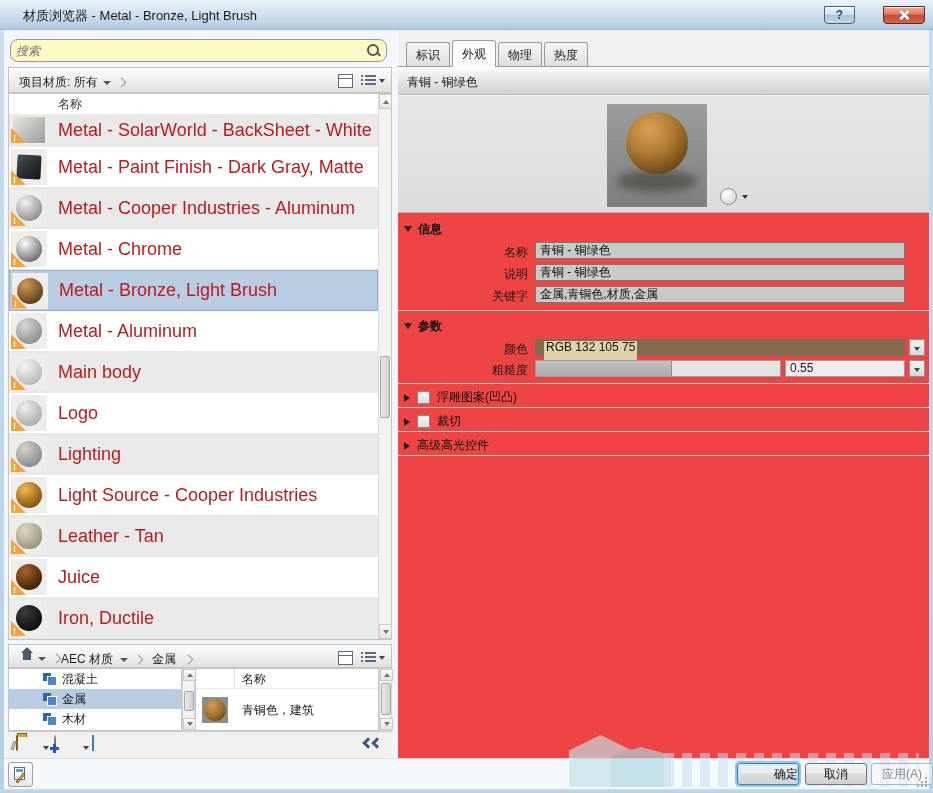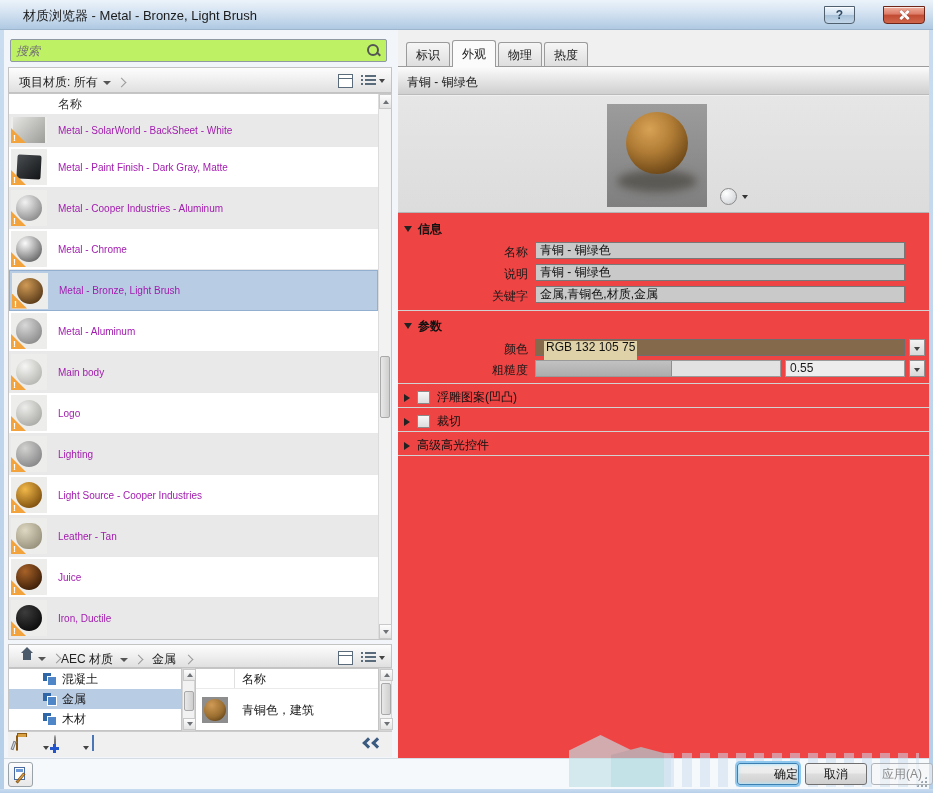--- a/index.html
+++ b/index.html
@@ -19,22 +19,22 @@
   .close-x { position:absolute; left:50%; top:50%; width:10px; height:10px; transform:translate(-50%,-50%); }
   .close-x:before,.close-x:after { content:""; position:absolute; left:4px; top:-1px; width:3px; height:12px; background:#fff; border-radius:1px; box-shadow:0 0 1px #7a2a1a; }
   .close-x:before { transform:rotate(45deg); } .close-x:after { transform:rotate(-45deg); }
   .edge-l,.edge-r,.edge-b { position:absolute; background:linear-gradient(#C9DCF0,#B6CFE8); }
   .edge-l { left:0; top:30px; bottom:0; width:4px; }
   .edge-r { right:0; top:30px; bottom:0; width:4px; }
   .edge-b { left:0; bottom:0; right:0; height:4px; }
   .content { position:absolute; left:4px; right:4px; top:30px; bottom:4px; background:#F2F5FA; }
 
   
-  .search-wrap { position:absolute; left:6px; top:9px; width:377px; height:23px; background:#bef264;
-    border:1px solid #8E99A3; border-radius:2px; }
+  .search-wrap { position:absolute; left:6px; top:9px; width:377px; height:23px; background:#fef9c3;
+    border:1px solid #8E99A3; border-radius:8px; }
   .search-wrap input { position:absolute; left:5px; top:1px; width:345px; height:19px; border:none; outline:none;
     font:italic 12px "Liberation Sans","DejaVu Sans",sans-serif; color:#777; background:transparent; }
   .mag { position:absolute; right:6px; top:4px; width:13px; height:13px; }
   .mag:before { content:""; position:absolute; left:0; top:0; width:8px; height:8px; border:2px solid #555; border-radius:50%; }
   .mag:after { content:""; position:absolute; left:9px; top:9px; width:5px; height:2px; background:#555; transform:rotate(45deg); }
 
   .bar-grad { background:linear-gradient(#FDFDFD 0%, #EFEFEF 50%, #E0E0E0 100%); border:1px solid #C3C3C3; }
   .filter-bar { position:absolute; left:4px; top:37px; width:384px; height:26px; }
   .crumb-txt { position:absolute; top:6px; font-size:12px; color:#222; white-space:nowrap; }
   .caret { display:inline-block; width:0; height:0; border-left:4px solid transparent; border-right:4px solid transparent; border-top:4px solid #555; vertical-align:middle; margin-left:5px; }
@@ -59,21 +59,21 @@
   .mat-thumb { position:relative; width:36px; height:36px; margin-left:2px; background:#EDEDEB; overflow:hidden; flex:0 0 auto; }
   .mat-row.first .mat-thumb { height:26px; }
   .shape { position:absolute; left:5px; top:5px; width:26px; height:26px; border-radius:50%; }
   .mat-row.first .shape { top:-5px; }
   .shape.cube { border-radius:2px; left:6px; top:6px; width:24px; height:24px; transform:rotate(3deg); }
   .shape.panel { border-radius:0; left:2px; top:2px; width:32px; height:32px; }
   .shape.cylinder { border-radius:40% 40% 46% 46%; }
   .warn { position:absolute; left:0; bottom:0; width:15px; height:15px; background:#F2A33C;
     clip-path:polygon(0 0,0 100%,100% 100%); }
   .warn:after { content:"!"; position:absolute; left:2px; bottom:0px; color:#fff; font-size:9px; font-weight:bold; }
-  .mat-label { margin-left:11px; font-size:10px; color:#a21caf; white-space:nowrap; }
+  .mat-label { margin-left:11px; font-size:18px; color:#b91c1c; white-space:nowrap; }
 
   
   .vscroll { position:absolute; top:0; right:0; width:13px; bottom:0; background:#F2F2F2; border-left:1px solid #DCDCDC; }
   .sb-btn { position:absolute; left:0; width:13px; height:15px; background:linear-gradient(#FDFDFD,#E3E3E3); border:1px solid #C9C9C9; }
   .sb-btn.up { top:0; } .sb-btn.down { bottom:0; }
   .sb-tri-up { position:absolute; left:3px; top:5px; width:0; height:0; border-left:3px solid transparent; border-right:3px solid transparent; border-bottom:4px solid #6E7277; }
   .sb-tri-down { position:absolute; left:3px; top:5px; width:0; height:0; border-left:3px solid transparent; border-right:3px solid transparent; border-top:4px solid #6E7277; }
   .sb-thumb { position:absolute; left:1px; width:10px; background:linear-gradient(90deg,#E8E8E8,#CFCFCF); border:1px solid #A9A9A9; border-radius:2px; }
 
   

